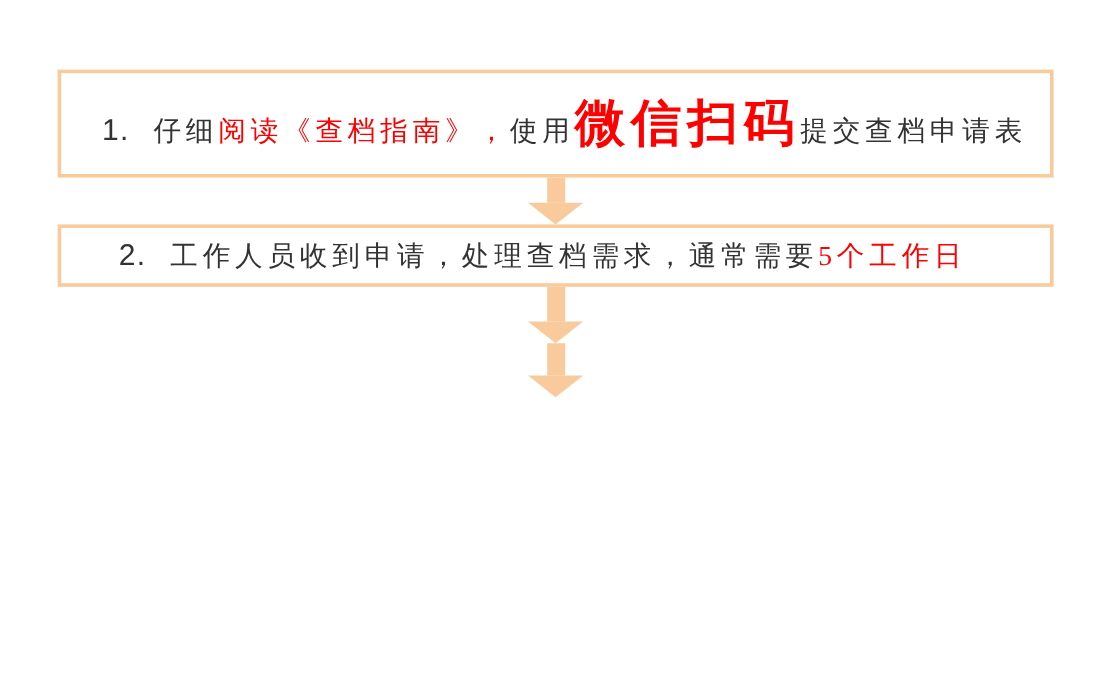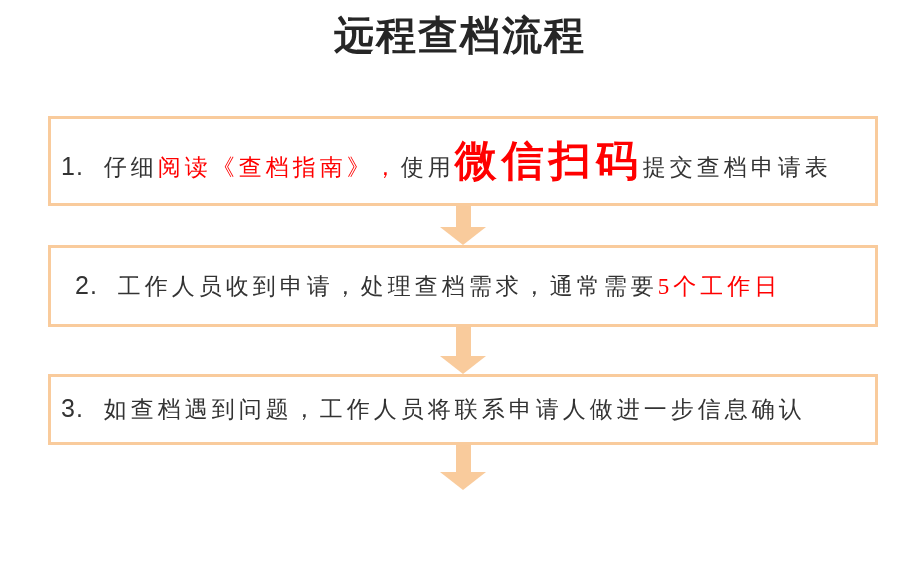--- a/index.html
+++ b/index.html
@@ -38,24 +38,24 @@
     margin-left:48px;
     background:var(--box-bg);
     border:3px solid var(--accent);
     display:flex;
     align-items:center;
     padding-left:10px;
     white-space:nowrap;
     overflow:hidden;
   }
   .step-box-1{ height:90px; }
-  .step-box-2{ height:82px;padding-left:24px; }
+  .step-box-2{ height:52px;padding-left:24px; }
   .step-box-3{ height:71px; }
   .step-box-4{ height:75px; }
-  .step-line{ display:inline-block; }
+  .step-line{ display:inline-block;margin-left:24px; }
   .step-number{
     font-family:"Liberation Sans","DejaVu Sans",sans-serif;
     font-size:25px;
     color:var(--text);
     margin-right:20px;
     letter-spacing:1px;
   }
   .seg{ font-size:23px; letter-spacing:4px; color:var(--text); }
   .seg-red{ color:var(--highlight); }
   .seg-red-large{
@@ -84,21 +84,20 @@
     border-left:23px solid transparent;
     border-right:23px solid transparent;
     border-top:18px solid var(--accent);
   }
 </style>
 </head>
 <body>
 
 <div class="page">
 
-  <h1 class="title">远程查档流程</h1>
 
   <div class="flow">
 
     <div class="step-box step-box-1">
       <div class="step-line">
         <span class="step-number">1.</span><span class="seg">仔细</span><span class="seg seg-red">阅读《查档指南》，</span><span class="seg">使用</span><span class="seg seg-red-large">微信扫码</span><span class="seg">提交查档申请表</span>
       </div>
     </div>
 
     <div class="arrow arrow-1">
@@ -110,25 +109,20 @@
       <div class="step-line">
         <span class="step-number">2.</span><span class="seg">工作人员收到申请，处理查档需求，通常需要</span><span class="seg seg-red">5个工作日</span>
       </div>
     </div>
 
     <div class="arrow arrow-2">
       <div class="arrow-shaft"></div>
       <div class="arrow-head"></div>
     </div>
 
-    <div class="step-box step-box-3">
-      <div class="step-line">
-        <span class="step-number">3.</span><span class="seg">如查档遇到问题，工作人员将联系申请人做进一步信息确认</span>
-      </div>
-    </div>
 
     <div class="arrow arrow-3">
       <div class="arrow-shaft"></div>
       <div class="arrow-head"></div>
     </div>
 
 
   </div>
 </div>
 

